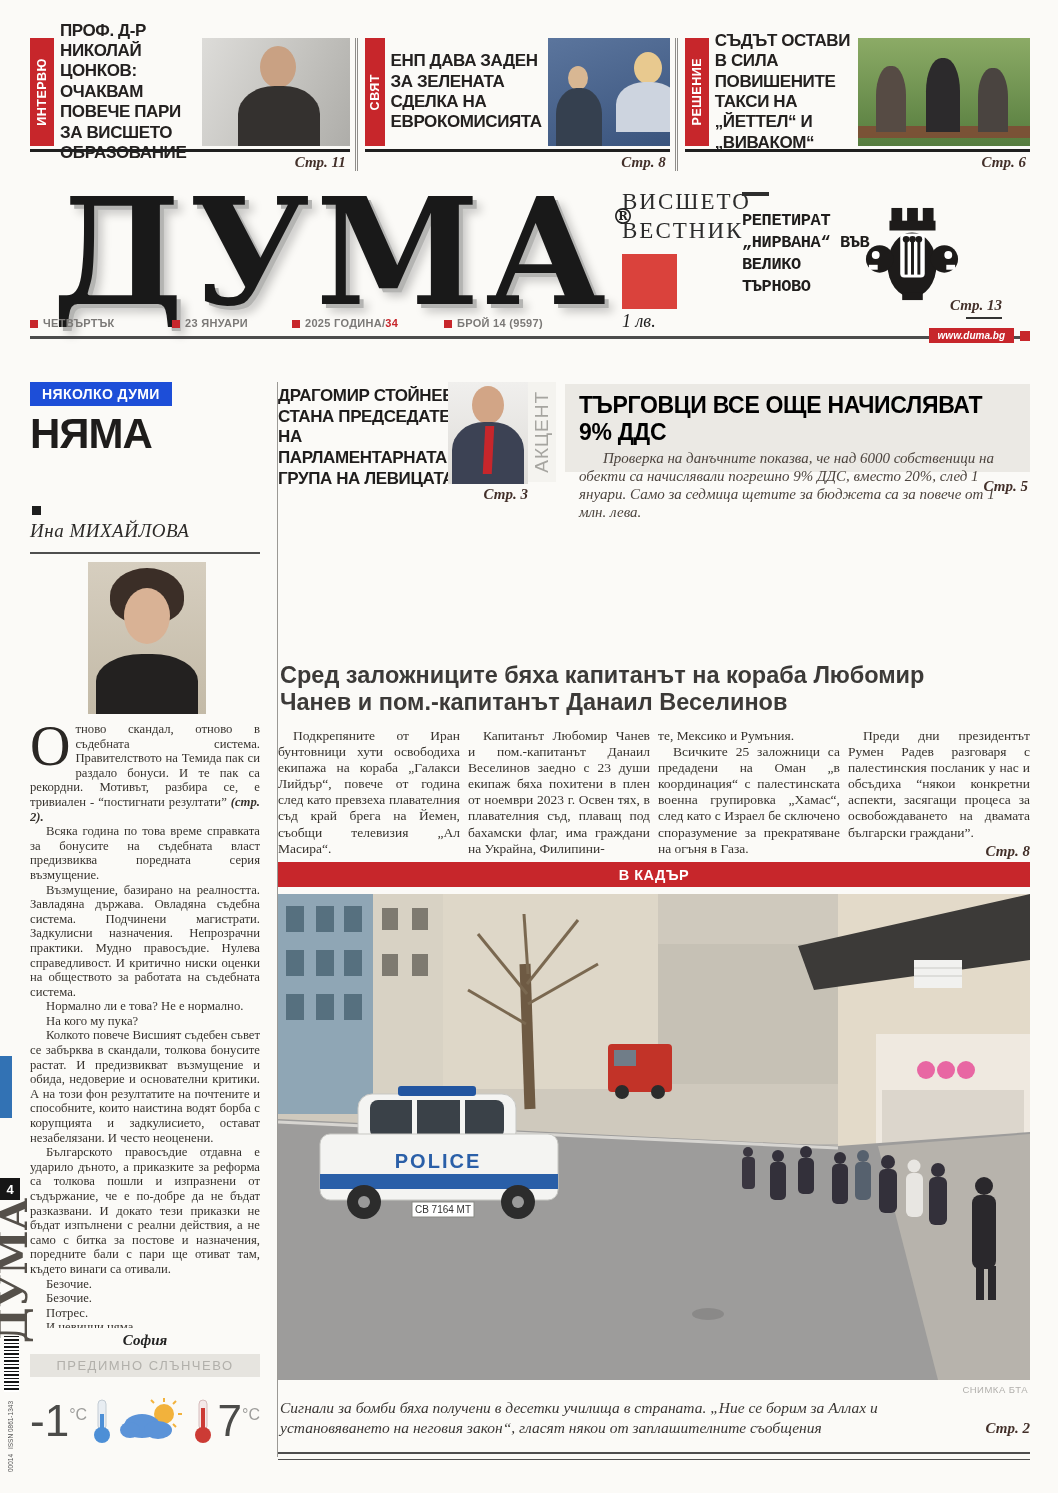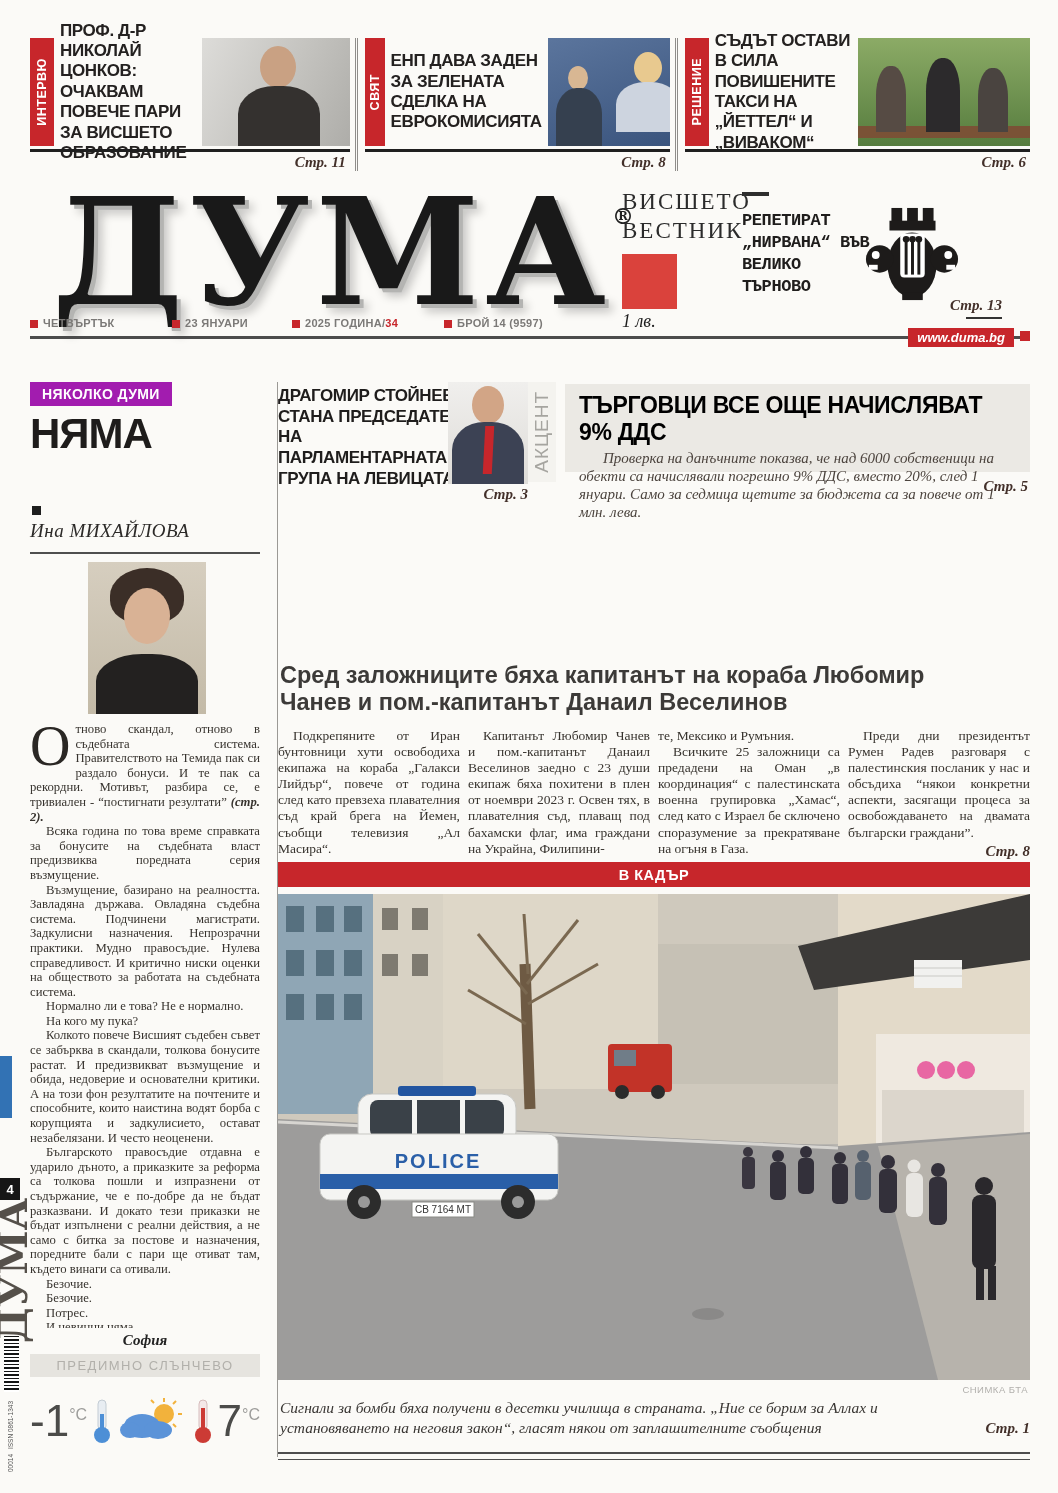--- a/index.html
+++ b/index.html
@@ -57,26 +57,26 @@
   .m-page .u{display:block;border-top:2px solid #333;width:36px;margin:3px 0 0 auto;}
 
   
   .dateline{left:30px;top:317px;width:1000px;height:36px;font-family:"Liberation Sans",sans-serif;}
   .d-item{position:absolute;top:0;font-weight:700;font-size:11px;color:#7b7977;letter-spacing:.3px;}
   .d-item .sq{display:inline-block;width:8px;height:8px;background:#c7262b;margin-right:5px;vertical-align:-1px;}
   .d-item .red{color:#c7262b;}
   .d-price{position:absolute;left:592px;top:-6px;font-family:"Liberation Serif",serif;font-style:italic;font-size:18px;color:#1d1d1d;}
   .d-rule{position:absolute;left:0;right:0;top:19px;border-top:3px solid #4c4c4c;}
   .d-web{position:absolute;right:16px;top:11px;background:#c7262b;color:#fff;font-weight:700;font-style:italic;
-         font-size:13px;padding:2px 9px;}
+         font-size:10px;padding:2px 9px;}
   .d-web-sq{position:absolute;right:0;top:14px;width:10px;height:10px;background:#c7262b;}
 
   
   .opinion{left:30px;top:382px;width:238px;height:1075px;border-right:1px solid #9b9995;padding-right:9px;}
-  .rubric{position:absolute;left:0;top:0;background:#a21caf;color:#fff;font-family:"Liberation Sans",sans-serif;
+  .rubric{position:absolute;left:0;top:0;background:#1d4ed8;color:#fff;font-family:"Liberation Sans",sans-serif;
           font-weight:700;font-size:14px;padding:4px 12px;letter-spacing:.4px;}
   .op-title{position:absolute;left:0;top:32px;font-size:42px;line-height:.95;color:#1e1c1b;letter-spacing:-1px;}
   .op-bullet{position:absolute;left:2px;top:124px;width:9px;height:9px;background:#1e1e1e;}
   .op-author{position:absolute;left:0;top:138px;font-style:italic;font-size:19px;letter-spacing:.5px;color:#2c2a28;}
   .op-rule{position:absolute;left:0;top:170px;width:230px;border-top:2px solid #4f4f4f;}
   .op-photo{position:absolute;left:58px;top:180px;width:118px;height:152px;overflow:hidden;}
   .op-text{position:absolute;left:0;top:340px;width:230px;height:606px;overflow:hidden;
            font-size:12.7px;line-height:14.6px;text-align:justify;color:#37332e;}
   .op-text p{margin:0;text-indent:16px;}
   .dropcap{float:left;font-size:56px;line-height:44px;padding:2px 5px 0 0;color:#2a2724;}
@@ -444,17 +444,17 @@
           <circle cx="44" cy="112" r="17" fill="#2c2c2c"></circle>
             <circle cx="44" cy="112" r="6" fill="#9a9a9a"></circle>
           <circle cx="198" cy="112" r="17" fill="#2c2c2c"></circle>
             <circle cx="198" cy="112" r="6" fill="#9a9a9a"></circle>
         </g>
       </svg>
     </div>
 
     <div class="credit">СНИМКА БТА</div>
     <div class="caption">Сигнали за бомби бяха получени в десетки училища в страната. „Ние се борим за Аллах и установяването на неговия закон“, гласят някои от заплашителните съобщения</div>
-    <div class="cap-page page-ref">Стр. 1</div>
+    <div class="cap-page page-ref">Стр. 2</div>
     <div class="bottom-rule"></div>
   </div>
 
 </div>
 
 </body></html>

